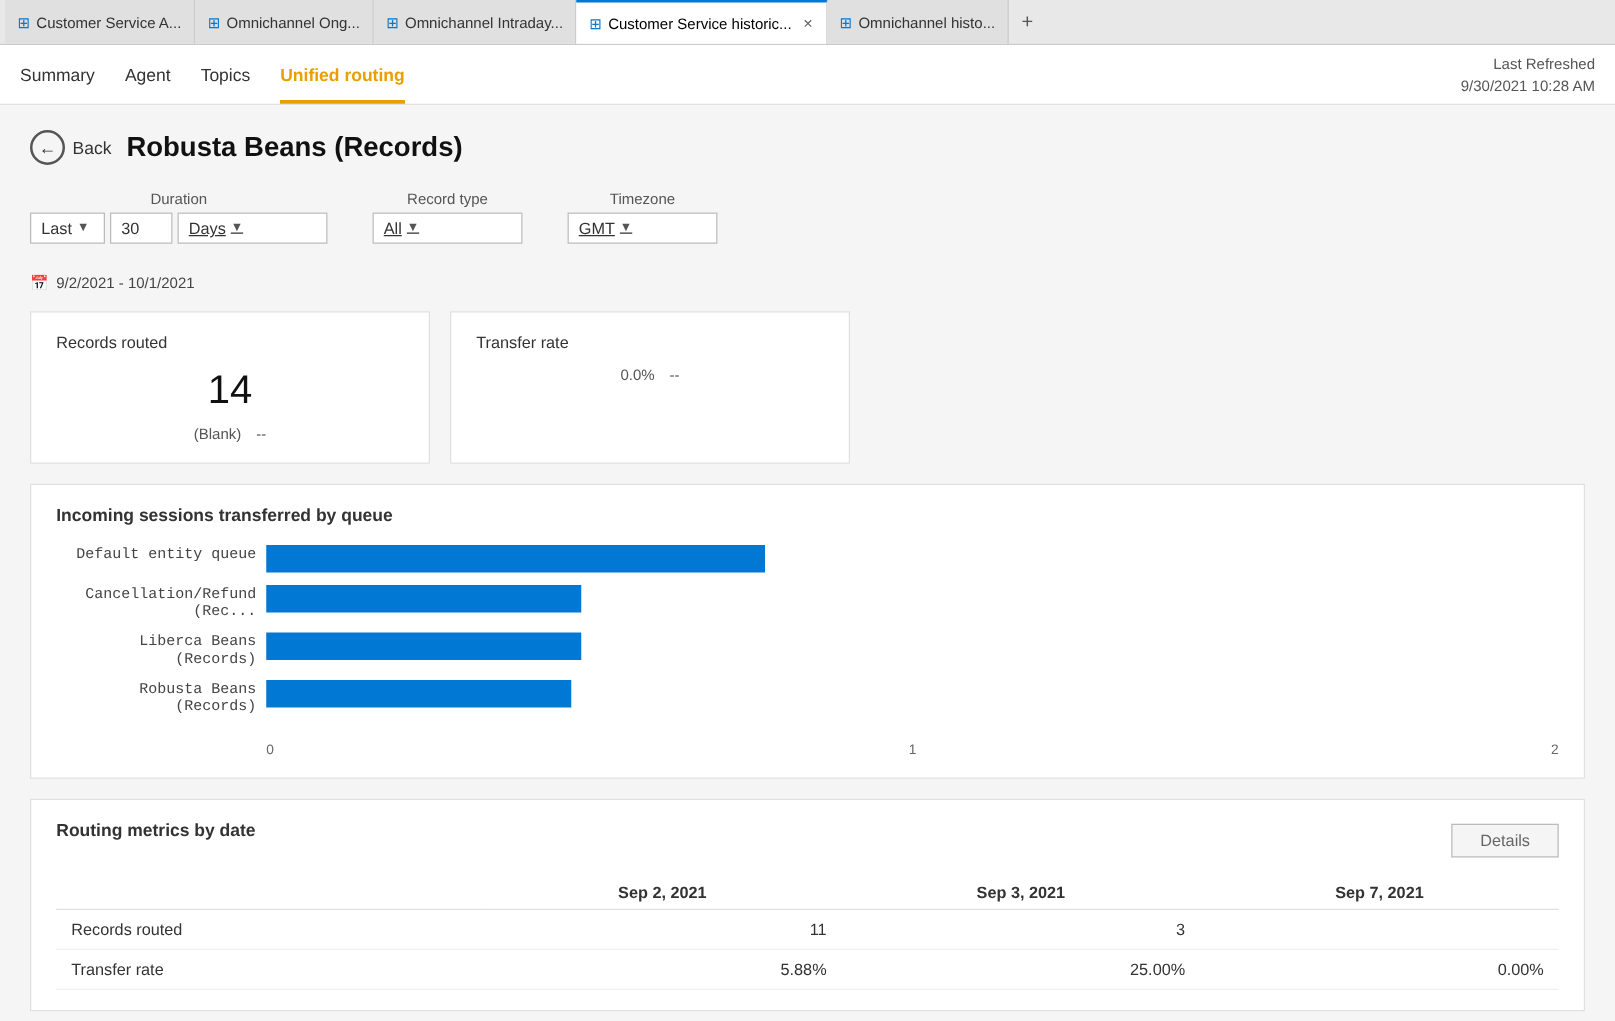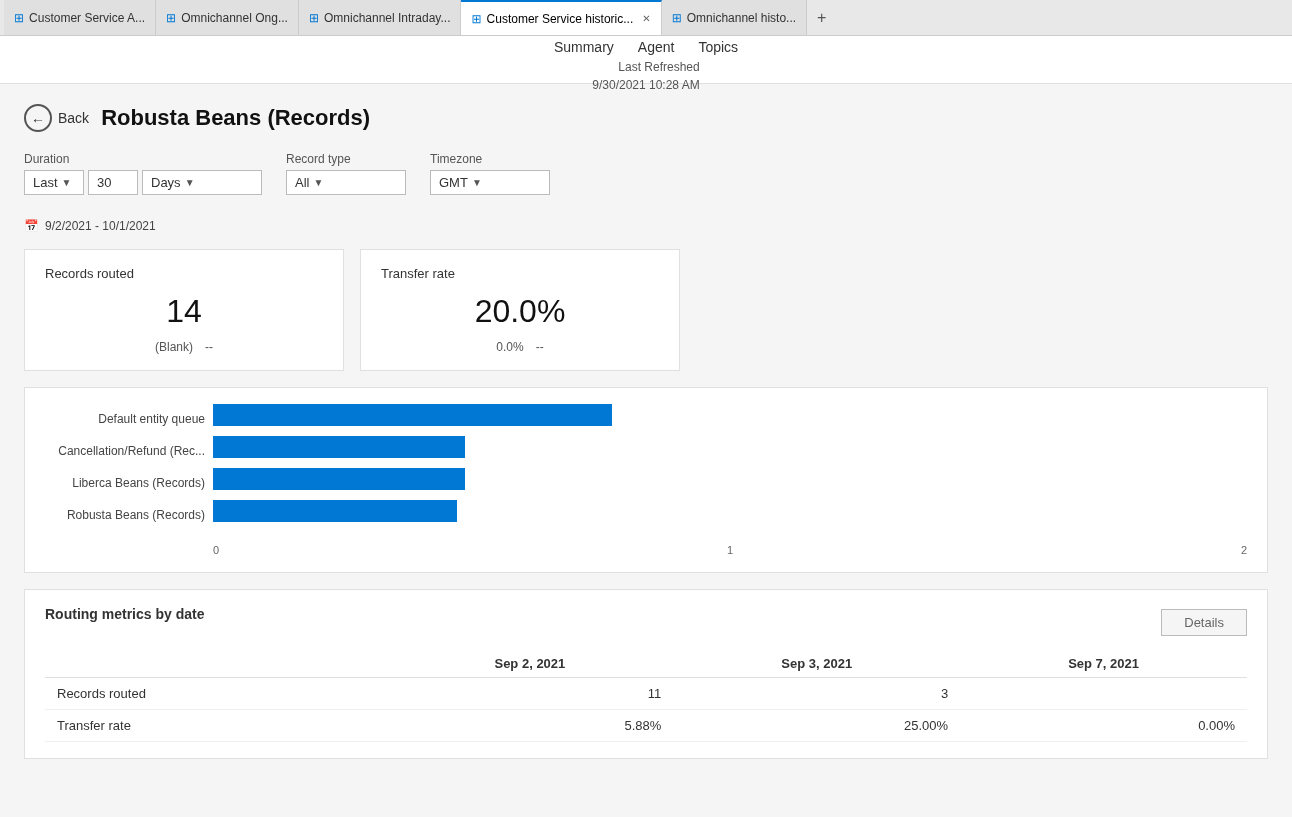--- a/index.html
+++ b/index.html
@@ -55,21 +55,20 @@
 
     
     .nav-bar {
       display: flex;
       align-items: center;
       background: #fff;
       border-bottom: 1px solid #e0e0e0;
       padding: 0 16px;
       height: 48px;
       justify-content: space-between;
-      flex-direction: column;
     }
     .nav-links {
       display: flex;
       gap: 24px;
       align-items: center;
       height: 100%;
     }
     .nav-link {
       font-size: 14px;
       cursor: pointer;
@@ -126,23 +125,24 @@
     }
     .page-title {
       font-size: 22px;
       font-weight: 700;
       color: #111;
     }
 
     
     .filters-row {
       display: flex;
-      gap: 24px;
+      gap: 36px;
       align-items: flex-end;
       margin-bottom: 24px;
+      text-align: center;
     }
     .filter-group {
       display: flex;
       flex-direction: column;
       gap: 4px;
     }
     .filter-label {
       font-size: 12px;
       color: #555;
     }
@@ -157,20 +157,21 @@
       padding: 4px 8px;
       font-size: 13px;
       cursor: pointer;
       display: flex;
       align-items: center;
       gap: 4px;
       min-width: 60px;
     }
     .filter-select-wide {
       min-width: 120px;
+      text-decoration: underline;
     }
     .filter-select-number {
       min-width: 50px;
     }
     .chevron { font-size: 10px; color: #555; }
 
     .date-range {
       display: flex;
       align-items: center;
       gap: 6px;
@@ -223,23 +224,24 @@
     .section-title {
       font-size: 14px;
       font-weight: 600;
       margin-bottom: 16px;
     }
     .bar-chart {
       padding: 0 0 8px 0;
     }
     .bar-row {
       display: flex;
-      align-items: flex-end;
+      align-items: flex-start;
       margin-bottom: 10px;
       gap: 8px;
+      font-family: Liberation Mono, monospace;
     }
     .bar-label {
       width: 160px;
       text-align: right;
       font-size: 12px;
       color: #444;
       flex-shrink: 0;
     }
     .bar-container {
       flex: 1;
@@ -333,20 +335,23 @@
 <div class="nav-bar">
   <div class="nav-links">
     <div class="nav-link">
       <span>Summary</span>
     </div>
     <div class="nav-link">
       <span>Agent</span>
     </div>
     <div class="nav-link">
       <span>Topics</span>
+    </div>
+    <div class="nav-link active">
+      <span>Unified routing</span>
     </div>
   </div>
   <div class="last-refreshed">
     <div>Last Refreshed</div>
     <div>9/30/2021 10:28 AM</div>
   </div>
 </div>
 
 <div class="main-content">
 
@@ -399,29 +404,29 @@
     <div class="metric-card">
       <div class="metric-card-title">Records routed</div>
       <div class="metric-card-value">14</div>
       <div class="metric-card-footer">
         <span>(Blank)</span>
         <span>--</span>
       </div>
     </div>
     <div class="metric-card">
       <div class="metric-card-title">Transfer rate</div>
-      <div class="metric-card-value">20.0%</div>
       <div class="metric-card-footer">
         <span>0.0%</span>
         <span>--</span>
       </div>
     </div>
   </div>
 
   <div class="chart-section">
+    <div class="section-title">Incoming sessions transferred by queue</div>
     <div class="bar-chart" id="bar-chart-container">
 
     <div class="bar-row">
           <div class="bar-label">Default entity queue</div>
           <div class="bar-container">
             <div class="bar" style="width: 399px;"></div>
           </div>
         </div>
         <div class="bar-row">
           <div class="bar-label">Cancellation/Refund (Rec...</div>

